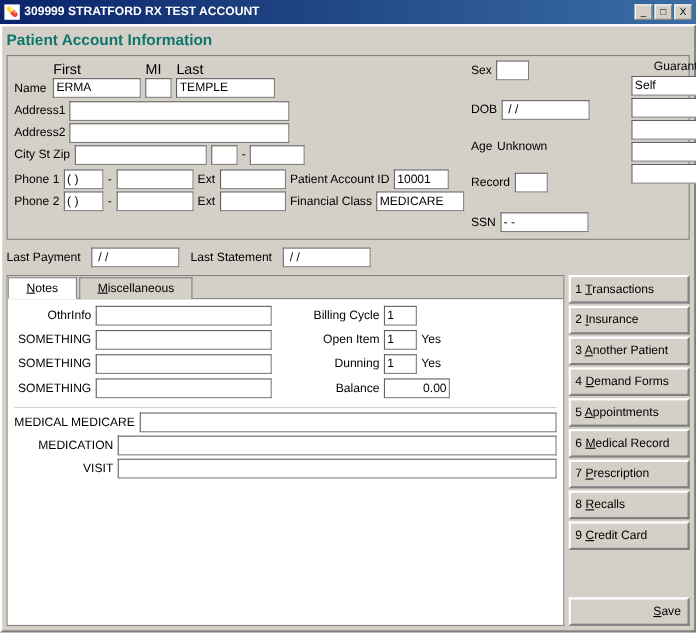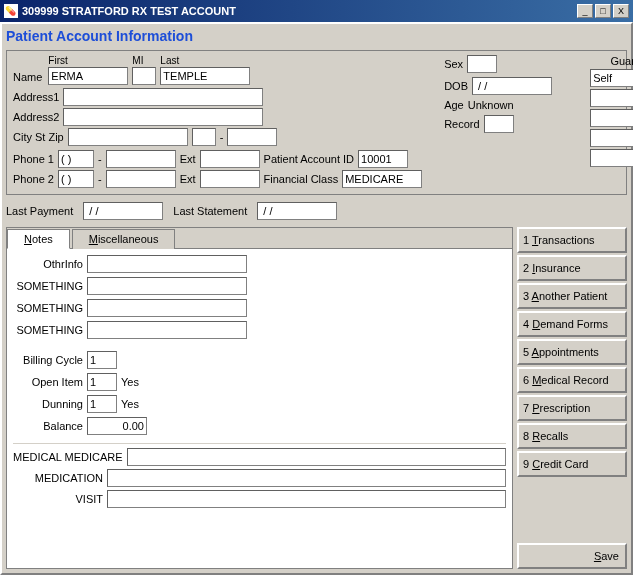--- a/index.html
+++ b/index.html
@@ -66,21 +66,21 @@
       padding: 4px;
       height: calc(575px - 22px);
       display: flex;
       flex-direction: column;
       gap: 4px;
     }
 
     .page-title {
       font-size: 14px;
       font-weight: bold;
-      color: #1d4ed8;
+      color: #0f766e;
       margin-bottom: 2px;
     }
 
     
     .patient-info-section {
       background: #d4d0c8;
       border: 1px solid #808080;
       padding: 4px 6px;
       display: flex;
       gap: 6px;
@@ -95,21 +95,21 @@
       align-items: flex-end;
       gap: 4px;
       margin-bottom: 3px;
     }
     .field-group {
       display: flex;
       flex-direction: column;
       align-items: flex-start;
     }
     .field-label-above {
-      font-size: 10px;
+      font-size: 13px;
       color: #000;
       margin-bottom: 1px;
     }
     .name-label {
       font-size: 11px;
       margin-right: 2px;
       white-space: nowrap;
       padding-bottom: 2px;
     }
 
@@ -133,23 +133,22 @@
 
     .label {
       font-size: 11px;
       white-space: nowrap;
     }
 
     
     .middle-section {
       display: flex;
       flex-direction: column;
-      gap: 2px;
+      gap: 16px;
       min-width: 140px;
-      margin-left: 16px;
     }
 
     
     .guarantor-section {
       display: flex;
       flex-direction: column;
       min-width: 90px;
     }
     .guarantor-label {
       text-align: center;
@@ -223,22 +222,21 @@
     .tab-content {
       background: #fff;
       border-top: 1px solid #808080;
       padding: 6px;
       flex: 1;
     }
 
     
     .notes-grid {
       display: flex;
-      gap: 8px;
-      flex-direction: column;
+      gap: 28px;
     }
     .notes-left {
       flex: 1;
     }
     .notes-right {
       flex: 1;
     }
 
     .form-row {
       display: flex;
@@ -405,20 +403,24 @@
         <span class="label">DOB</span>
         <input type="text" style="width: 80px;" value=" / /">
       </div>
       <div class="row">
         <span class="label">Age</span>
         <span class="label">Unknown</span>
       </div>
       <div class="row">
         <span class="label">Record</span>
         <input type="text" style="width: 30px;" value="">
+      </div>
+      <div class="row">
+        <span class="label">SSN</span>
+        <input type="text" style="width: 80px;" value="- -">
       </div>
     </div>
 
     <div class="guarantor-section">
       <div class="guarantor-label">Guarantor</div>
       <div class="guarantor-row">
         <div class="guarantor-box">Self</div>
         <div class="guarantor-box"></div>
         <div class="guarantor-box"></div>
         <div class="guarantor-box"></div>

